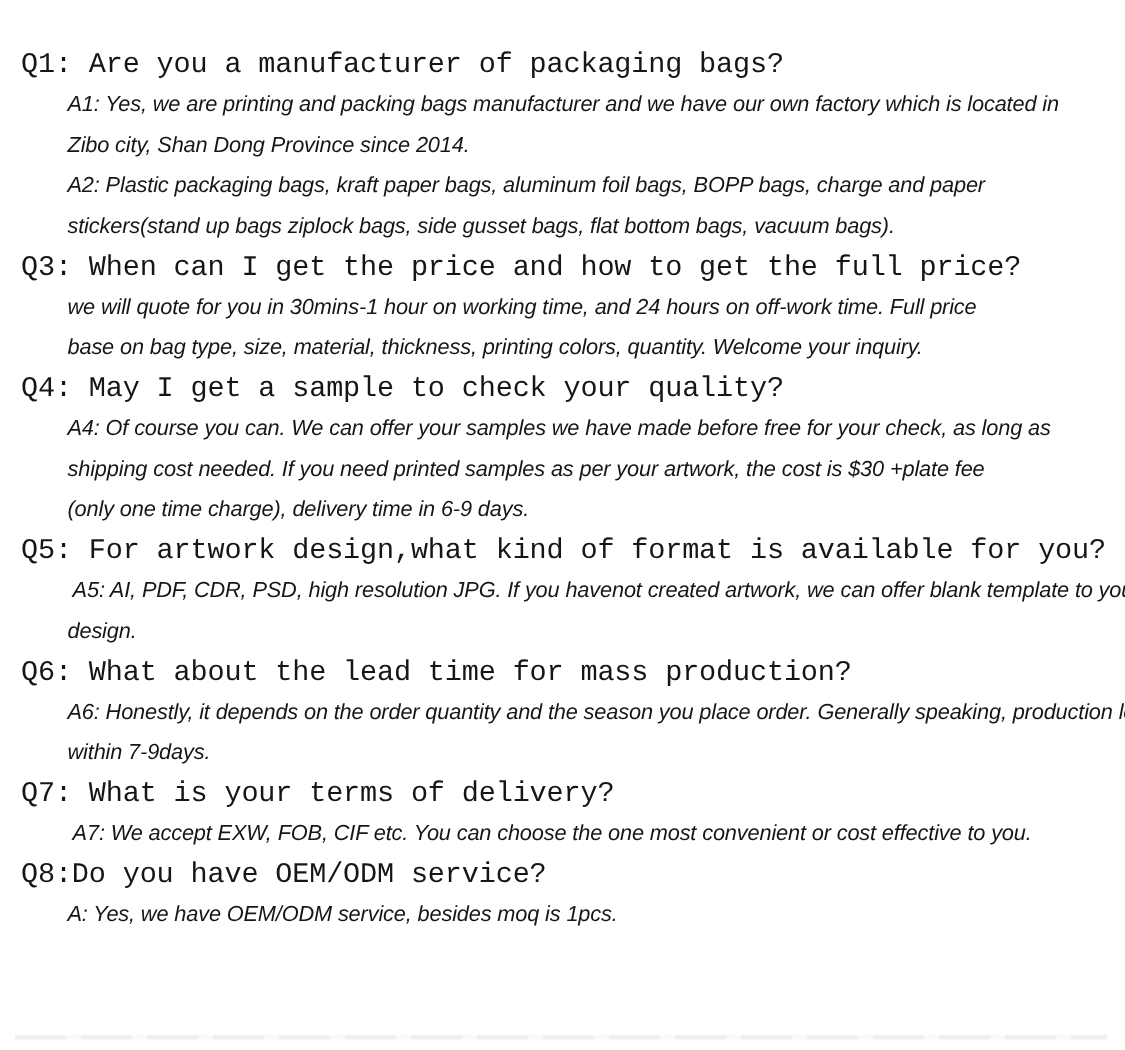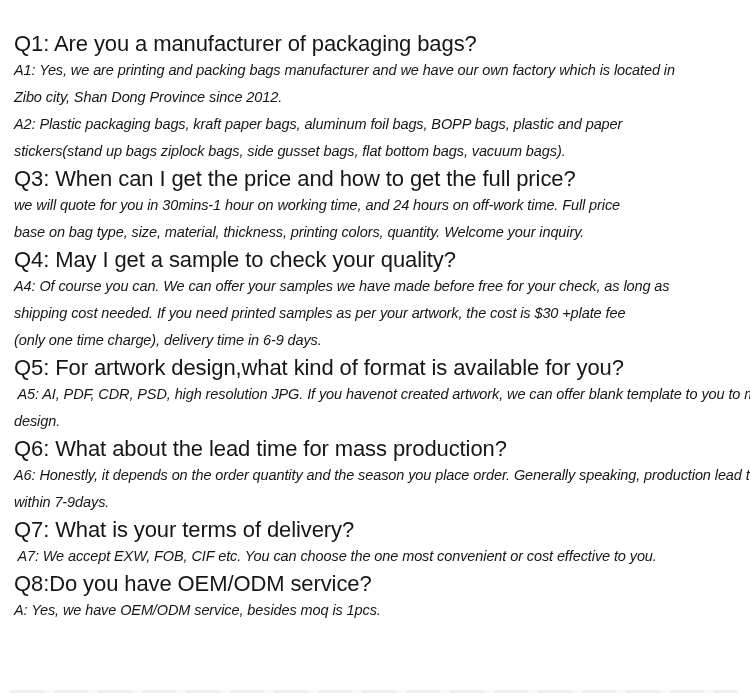--- a/index.html
+++ b/index.html
@@ -21,28 +21,30 @@
     left: 14px;
     right: 8px;
   }
   .line {
     display: block;
     line-height: 27px;
     white-space: pre;
     color: #161616;
   }
   .question {
-    font-size: 22px;
+    font-size: 19px;
     font-weight: 400;
     letter-spacing: -0.1px;
+    font-family: Liberation Mono, monospace;
   }
   .answer {
     font-size: 14.5px;
     font-style: italic;
     letter-spacing: -0.1px;
+    margin-left: 31px;
   }
   .bottom-divider {
     position: absolute;
     left: 10px;
     right: 12px;
     bottom: 7px;
     height: 3px;
     background: repeating-linear-gradient(
       90deg,
       #e7ebea 0px, #e7ebea 34px,
@@ -52,25 +54,25 @@
   }
 </style>
 </head>
 <body>
 
 <div class="faq-doc">
 
   <div>
     <span class="line question">Q1: Are you a manufacturer of packaging bags?</span>
     <span class="line answer">A1: Yes, we are printing and packing bags manufacturer and we have our own factory which is located in</span>
-    <span class="line answer">Zibo city, Shan Dong Province since 2012.</span>
+    <span class="line answer">Zibo city, Shan Dong Province since 2014.</span>
   </div>
 
   <div>
-    <span class="line answer">A2: Plastic packaging bags, kraft paper bags, aluminum foil bags, BOPP bags, plastic and paper</span>
+    <span class="line answer">A2: Plastic packaging bags, kraft paper bags, aluminum foil bags, BOPP bags, charge and paper</span>
     <span class="line answer">stickers(stand up bags ziplock bags, side gusset bags, flat bottom bags, vacuum bags).</span>
   </div>
 
   <div>
     <span class="line question">Q3: When can I get the price and how to get the full price?</span>
     <span class="line answer">we will quote for you in 30mins-1 hour on working time, and 24 hours on off-work time. Full price</span>
     <span class="line answer">base on bag type, size, material, thickness, printing colors, quantity. Welcome your inquiry.</span>
   </div>
 
   <div>

